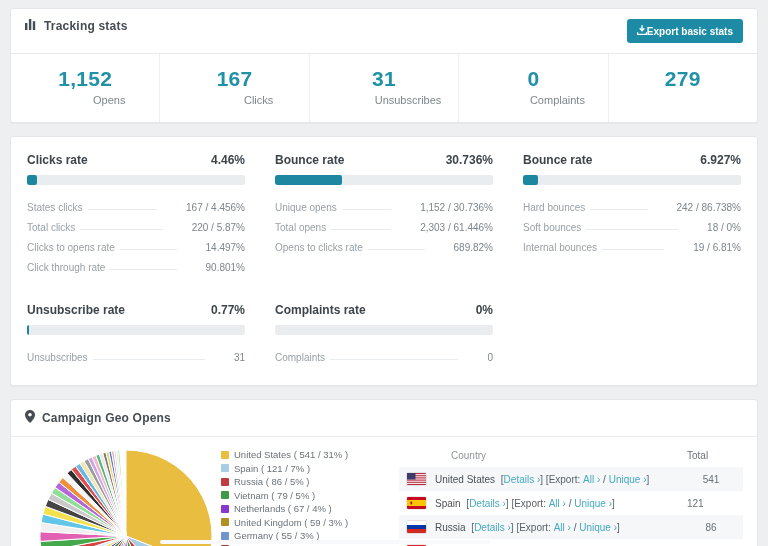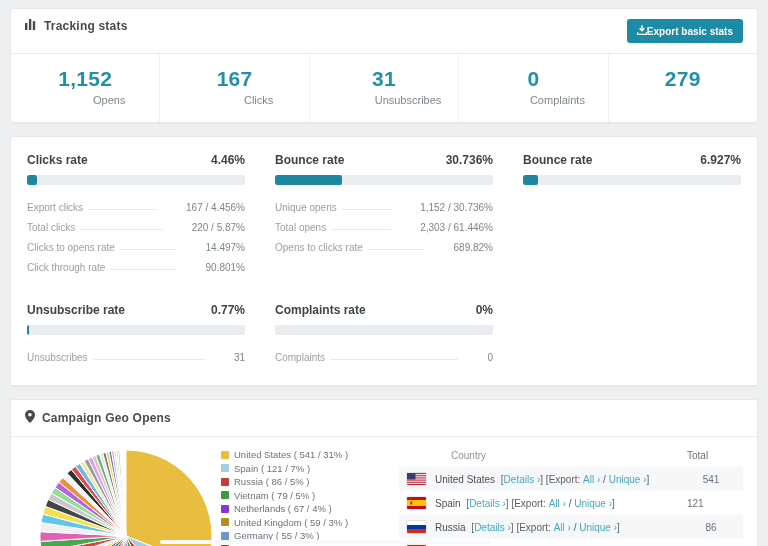--- a/index.html
+++ b/index.html
@@ -151,21 +151,21 @@
   <div class="rate">
     <div class="rate-head">
       <span class="rate-title">Clicks rate</span>
       <span class="rate-value">4.46%</span>
     </div>
     <div class="bar">
       <div class="bar-fill" style="width:4.46%"></div>
     </div>
     <div>
       <div class="srow">
-        <span class="srow-label">Export clicks</span>
+        <span class="srow-label">States clicks</span>
         <span class="leader"></span>
         <span class="srow-value">167 / 4.456%</span>
       </div>
       <div class="srow">
         <span class="srow-label">Total clicks</span>
         <span class="leader"></span>
         <span class="srow-value">220 / 5.87%</span>
       </div>
       <div class="srow">
         <span class="srow-label">Clicks to opens rate</span>
@@ -205,20 +205,37 @@
       </div>
     </div>
   </div>
   <div class="rate">
     <div class="rate-head">
       <span class="rate-title">Bounce rate</span>
       <span class="rate-value">6.927%</span>
     </div>
     <div class="bar">
       <div class="bar-fill" style="width:6.927%"></div>
+    </div>
+    <div>
+      <div class="srow">
+        <span class="srow-label">Hard bounces</span>
+        <span class="leader"></span>
+        <span class="srow-value">242 / 86.738%</span>
+      </div>
+      <div class="srow">
+        <span class="srow-label">Soft bounces</span>
+        <span class="leader"></span>
+        <span class="srow-value">18 / 0%</span>
+      </div>
+      <div class="srow">
+        <span class="srow-label">Internal bounces</span>
+        <span class="leader"></span>
+        <span class="srow-value">19 / 6.81%</span>
+      </div>
     </div>
   </div>
   <div class="rate">
     <div class="rate-head">
       <span class="rate-title">Unsubscribe rate</span>
       <span class="rate-value">0.77%</span>
     </div>
     <div class="bar">
       <div class="bar-fill" style="width:0.77%"></div>
     </div>

